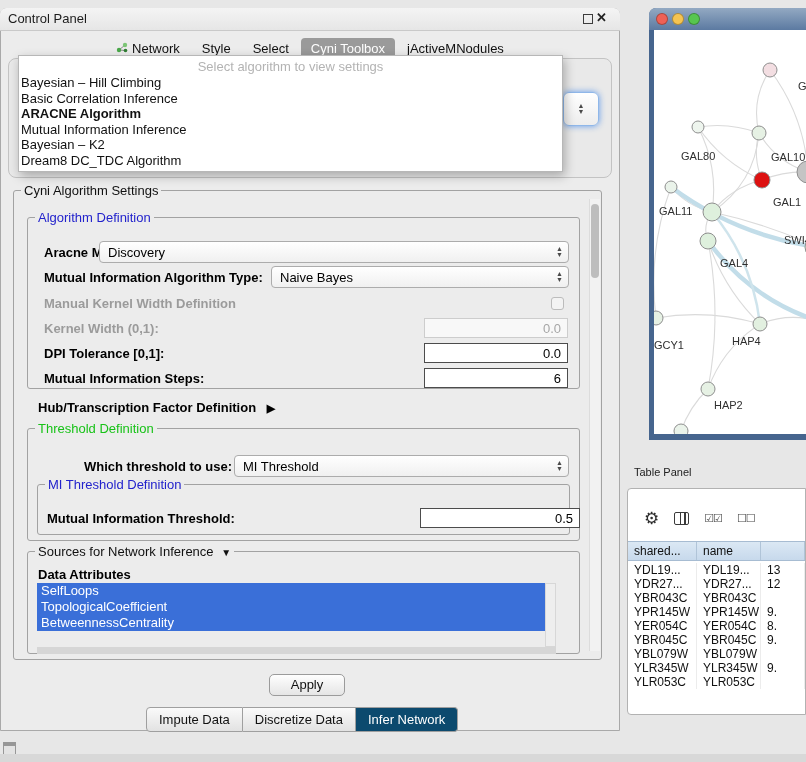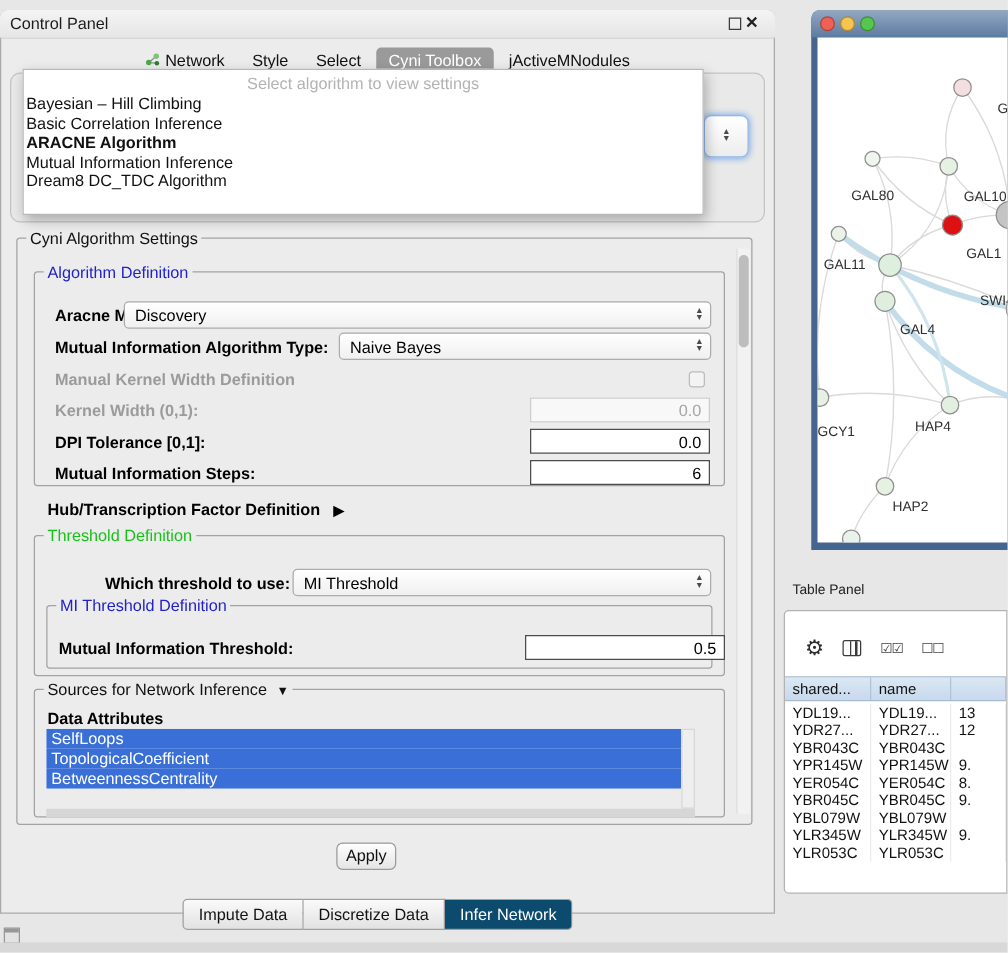--- a/index.html
+++ b/index.html
@@ -63,25 +63,25 @@
   
   #settings-scroll { left:589px; top:199px; width:11px; height:452px; background:#f2f2f2; border-left:1px solid #dcdcdc; }
   #settings-thumb { position:absolute; left:1px; top:5px; width:8px; height:74px; background:#bdbdbd; border-radius:4px; }
 
   
   #attr-list { left:37px; top:583px; width:508px; height:48px; overflow:hidden; background:#fff; }
   .attr-item { height:16px; line-height:16px; background:#3a6fd8; color:#fff; font-size:13px; padding-left:4px; white-space:nowrap; }
   #attr-vsb { left:545px; top:583px; width:11px; height:64px; background:#eeeeee; border:1px solid #d7d7d7; }
   #attr-hsb { left:37px; top:647px; width:519px; height:7px; background:#d6d6d6; }
 
-  #apply-btn { left:269px; top:674px; width:48px; height:22px; border:1px solid #9b9b9b; border-radius:5px;
+  #apply-btn { left:269px; top:674px; width:76px; height:22px; border:1px solid #9b9b9b; border-radius:5px;
     background:linear-gradient(#fefefe,#e5e5e5); font-size:13px; text-align:center; line-height:20px; }
 
   #bottom-tab-bar { left:146px; top:707px; display:flex; font-size:13px; }
-  .btab { border:1px solid #9f9f9f; border-left:none; padding:4px 12px; background:linear-gradient(#fafafa,#e2e2e2); color:#111;margin-top:12px; }
+  .btab { border:1px solid #9f9f9f; border-left:none; padding:4px 12px; background:linear-gradient(#fafafa,#e2e2e2); color:#111; }
   .btab:first-child { border-left:1px solid #9f9f9f; border-radius:4px 0 0 4px; }
   .btab:last-child { border-radius:0 4px 4px 0; }
   .btab.active { background:#0c4a6e; color:#fff; }
 
   
   #net-window { left:627px; top:8px; width:179px; height:432px; background:#46658e; border-radius:7px 0 0 0;margin-left:22px; }
   #net-titlebar { position:absolute; left:0; top:0; right:0; height:22px;
     background:linear-gradient(#93a9c2,#5c7aa1); border-radius:7px 0 0 0; }
   .tl { position:absolute; top:5px; width:12px; height:12px; border-radius:50%; border:1px solid rgba(0,0,0,.28); }
   #tl-close { left:7px; background:#ee6156; }
@@ -156,20 +156,21 @@
   </span>
 </div>
 
 <div class="abs" id="algo-popup">
   <div id="dropdown-prompt">Select algorithm to view settings</div>
   <div>
       <div class="opt">Bayesian – Hill Climbing</div>
       <div class="opt">Basic Correlation Inference</div>
       <div class="opt selected">ARACNE Algorithm</div>
       <div class="opt">Mutual Information Inference</div>
+      <div class="opt">Bayesian – K2</div>
       <div class="opt">Dream8 DC_TDC Algorithm</div>
     </div>
 </div>
 
 <div class="grp" style="left:13px; top:190px; width:589px; height:470px;"></div>
 <span class="leg" style="left:21px; top:183px;">Cyni Algorithm Settings</span>
 <div class="abs" id="settings-scroll">
   <div id="settings-thumb"></div>
 </div>
 

